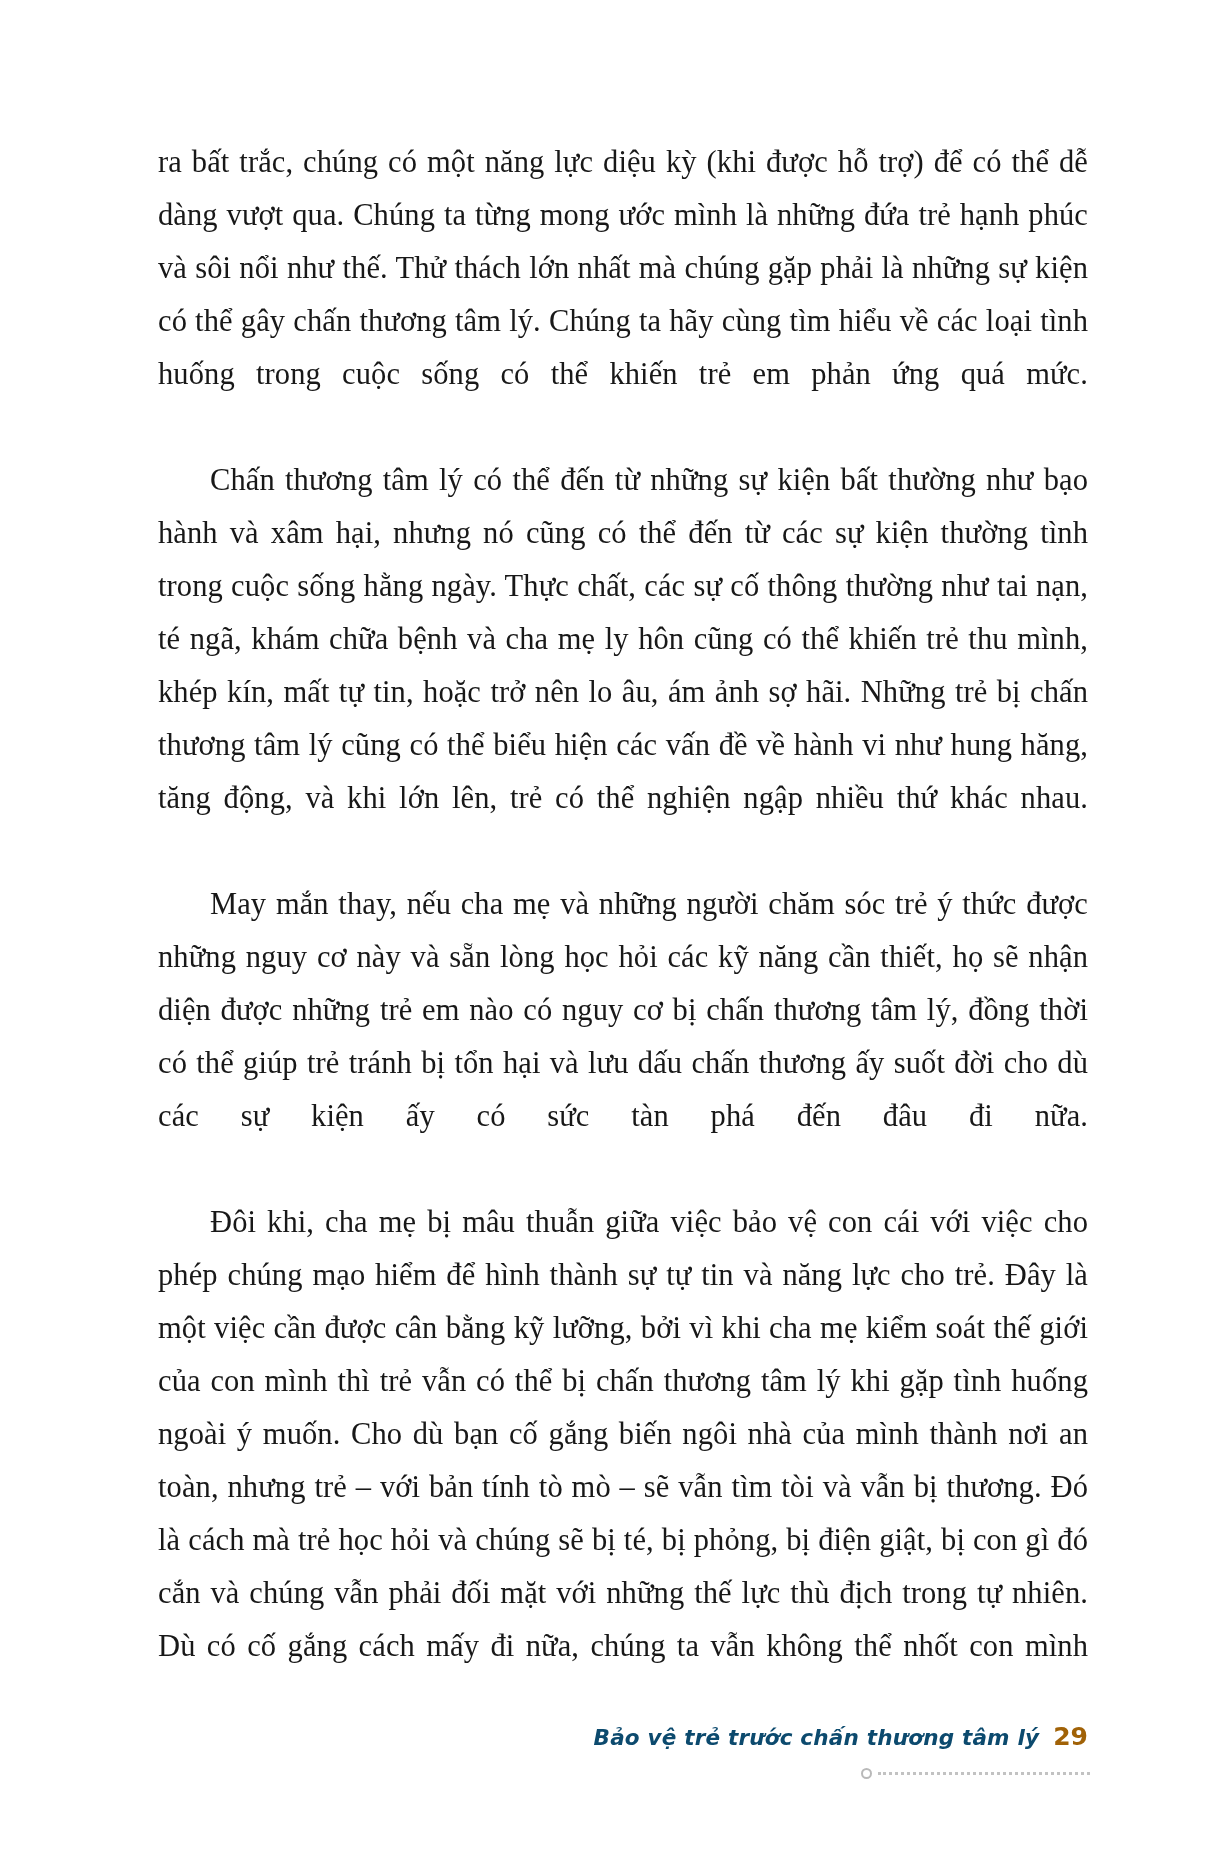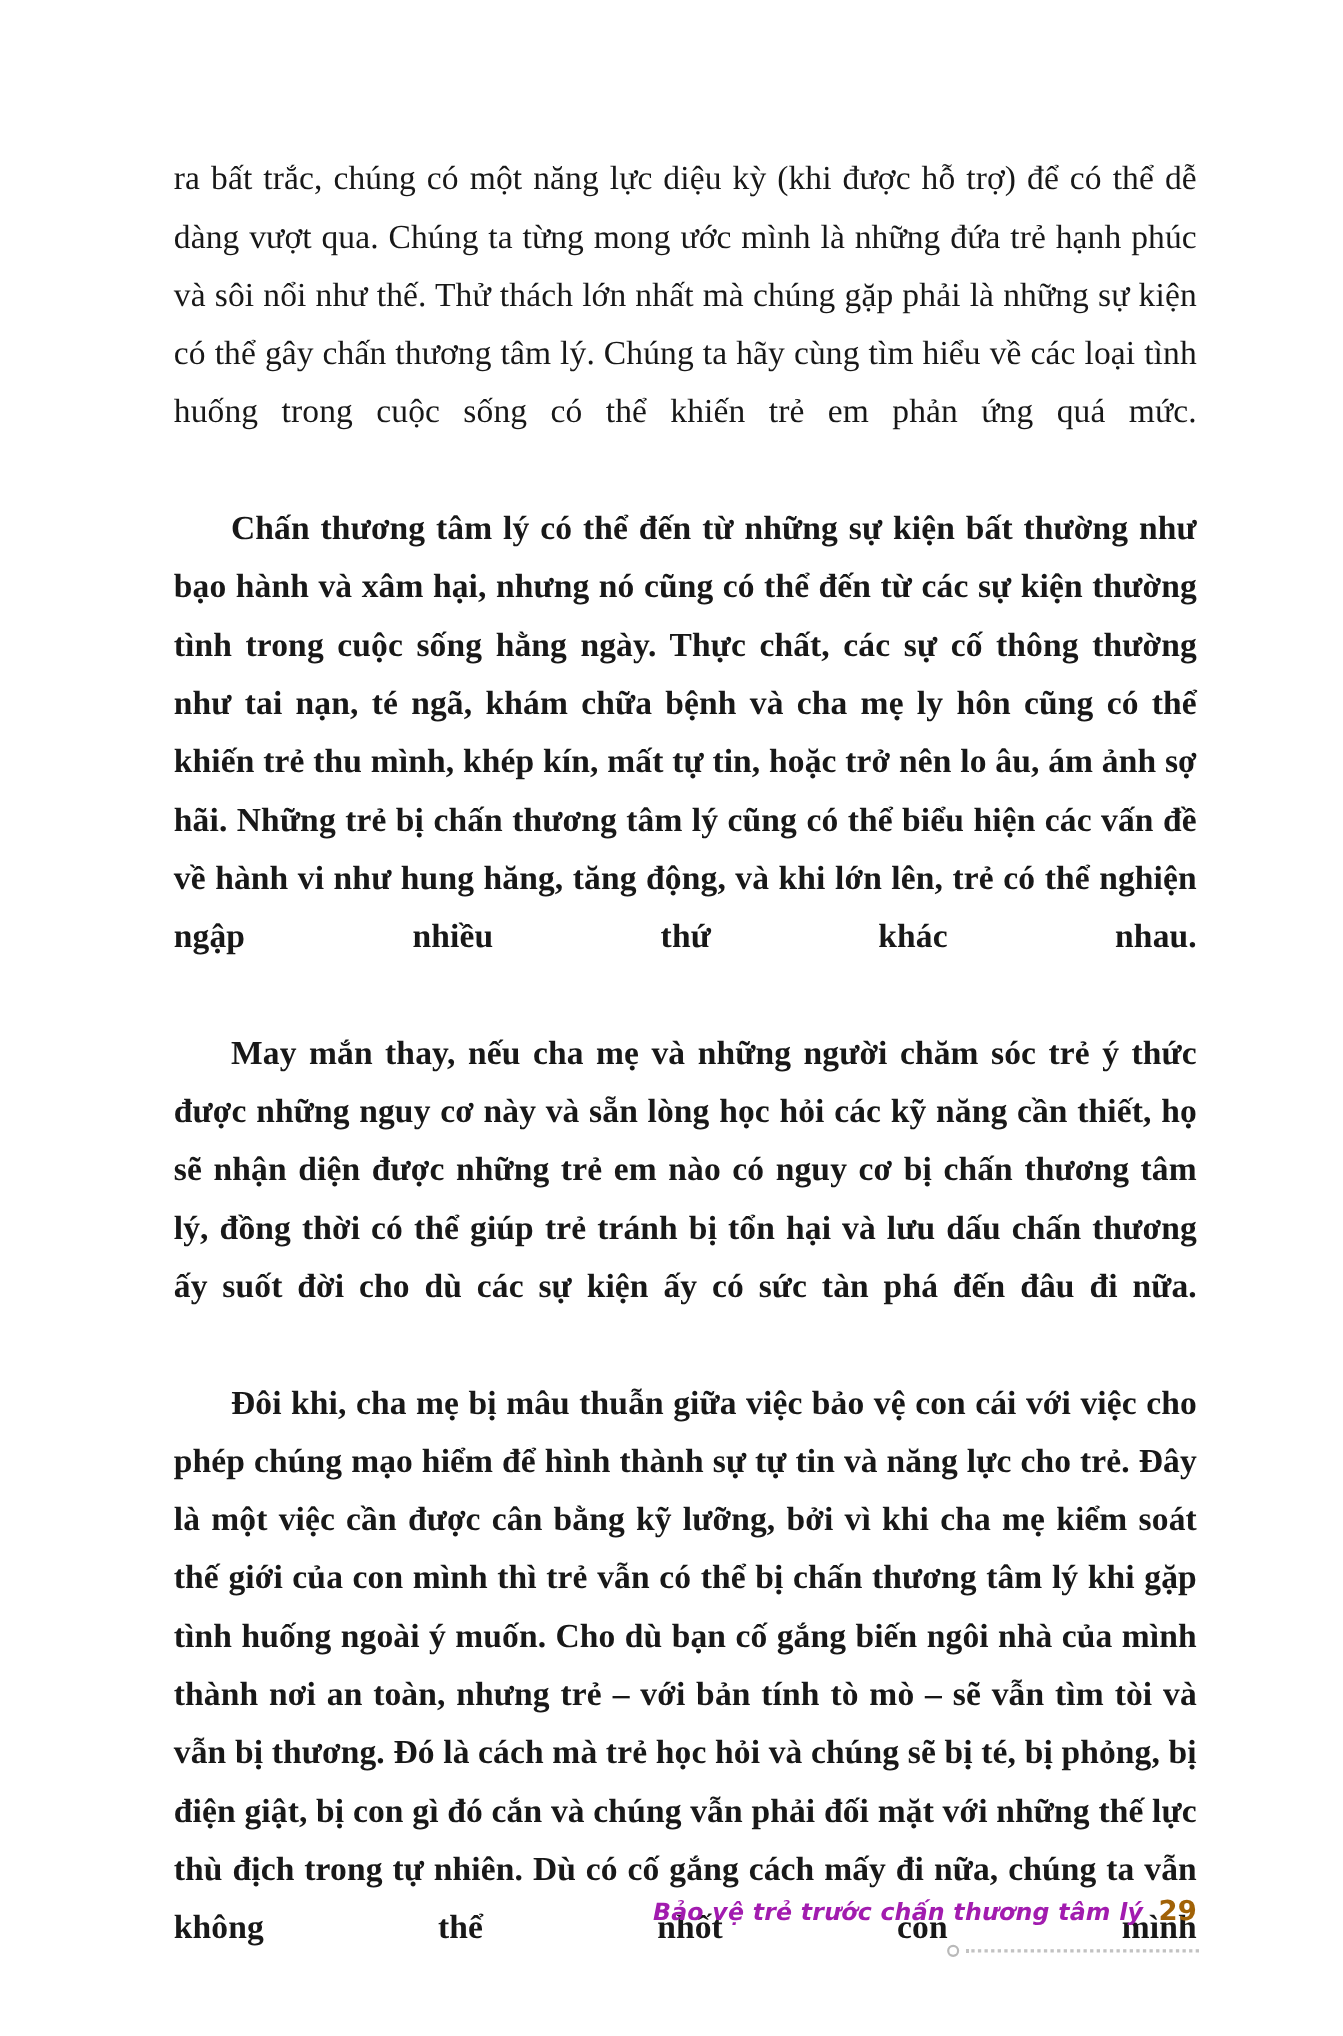--- a/index.html
+++ b/index.html
@@ -33,21 +33,20 @@
     font-size: 30.5px;
     line-height: 53px;
     text-align: justify;
     text-justify: inter-word;
     margin: 0 0 0 0;
     color: #181818;
     letter-spacing: 0.1px;
   }
   .para + .para {
     margin-top: 0px;
-    font-weight: bold;
   }
   .para.indent {
     text-indent: 52px;
   }
   
   .para::after {
     content: "";
     display: inline-block;
     width: 100%;
   }
@@ -64,21 +63,21 @@
     top: 0;
     display: flex;
     align-items: baseline;
     gap: 14px;
   }
   .footer-title {
     font-family: "DejaVu Sans", sans-serif;
     font-size: 21.5px;
     font-weight: 700;
     font-style: italic;
-    color: #a21caf;
+    color: #0c4a6e;
     letter-spacing: 0.2px;
     white-space: nowrap;
   }
   .footer-page {
     font-family: "DejaVu Sans", sans-serif;
     font-size: 25px;
     font-weight: 700;
     color: #a16207;
   }
   .footer-rule {

